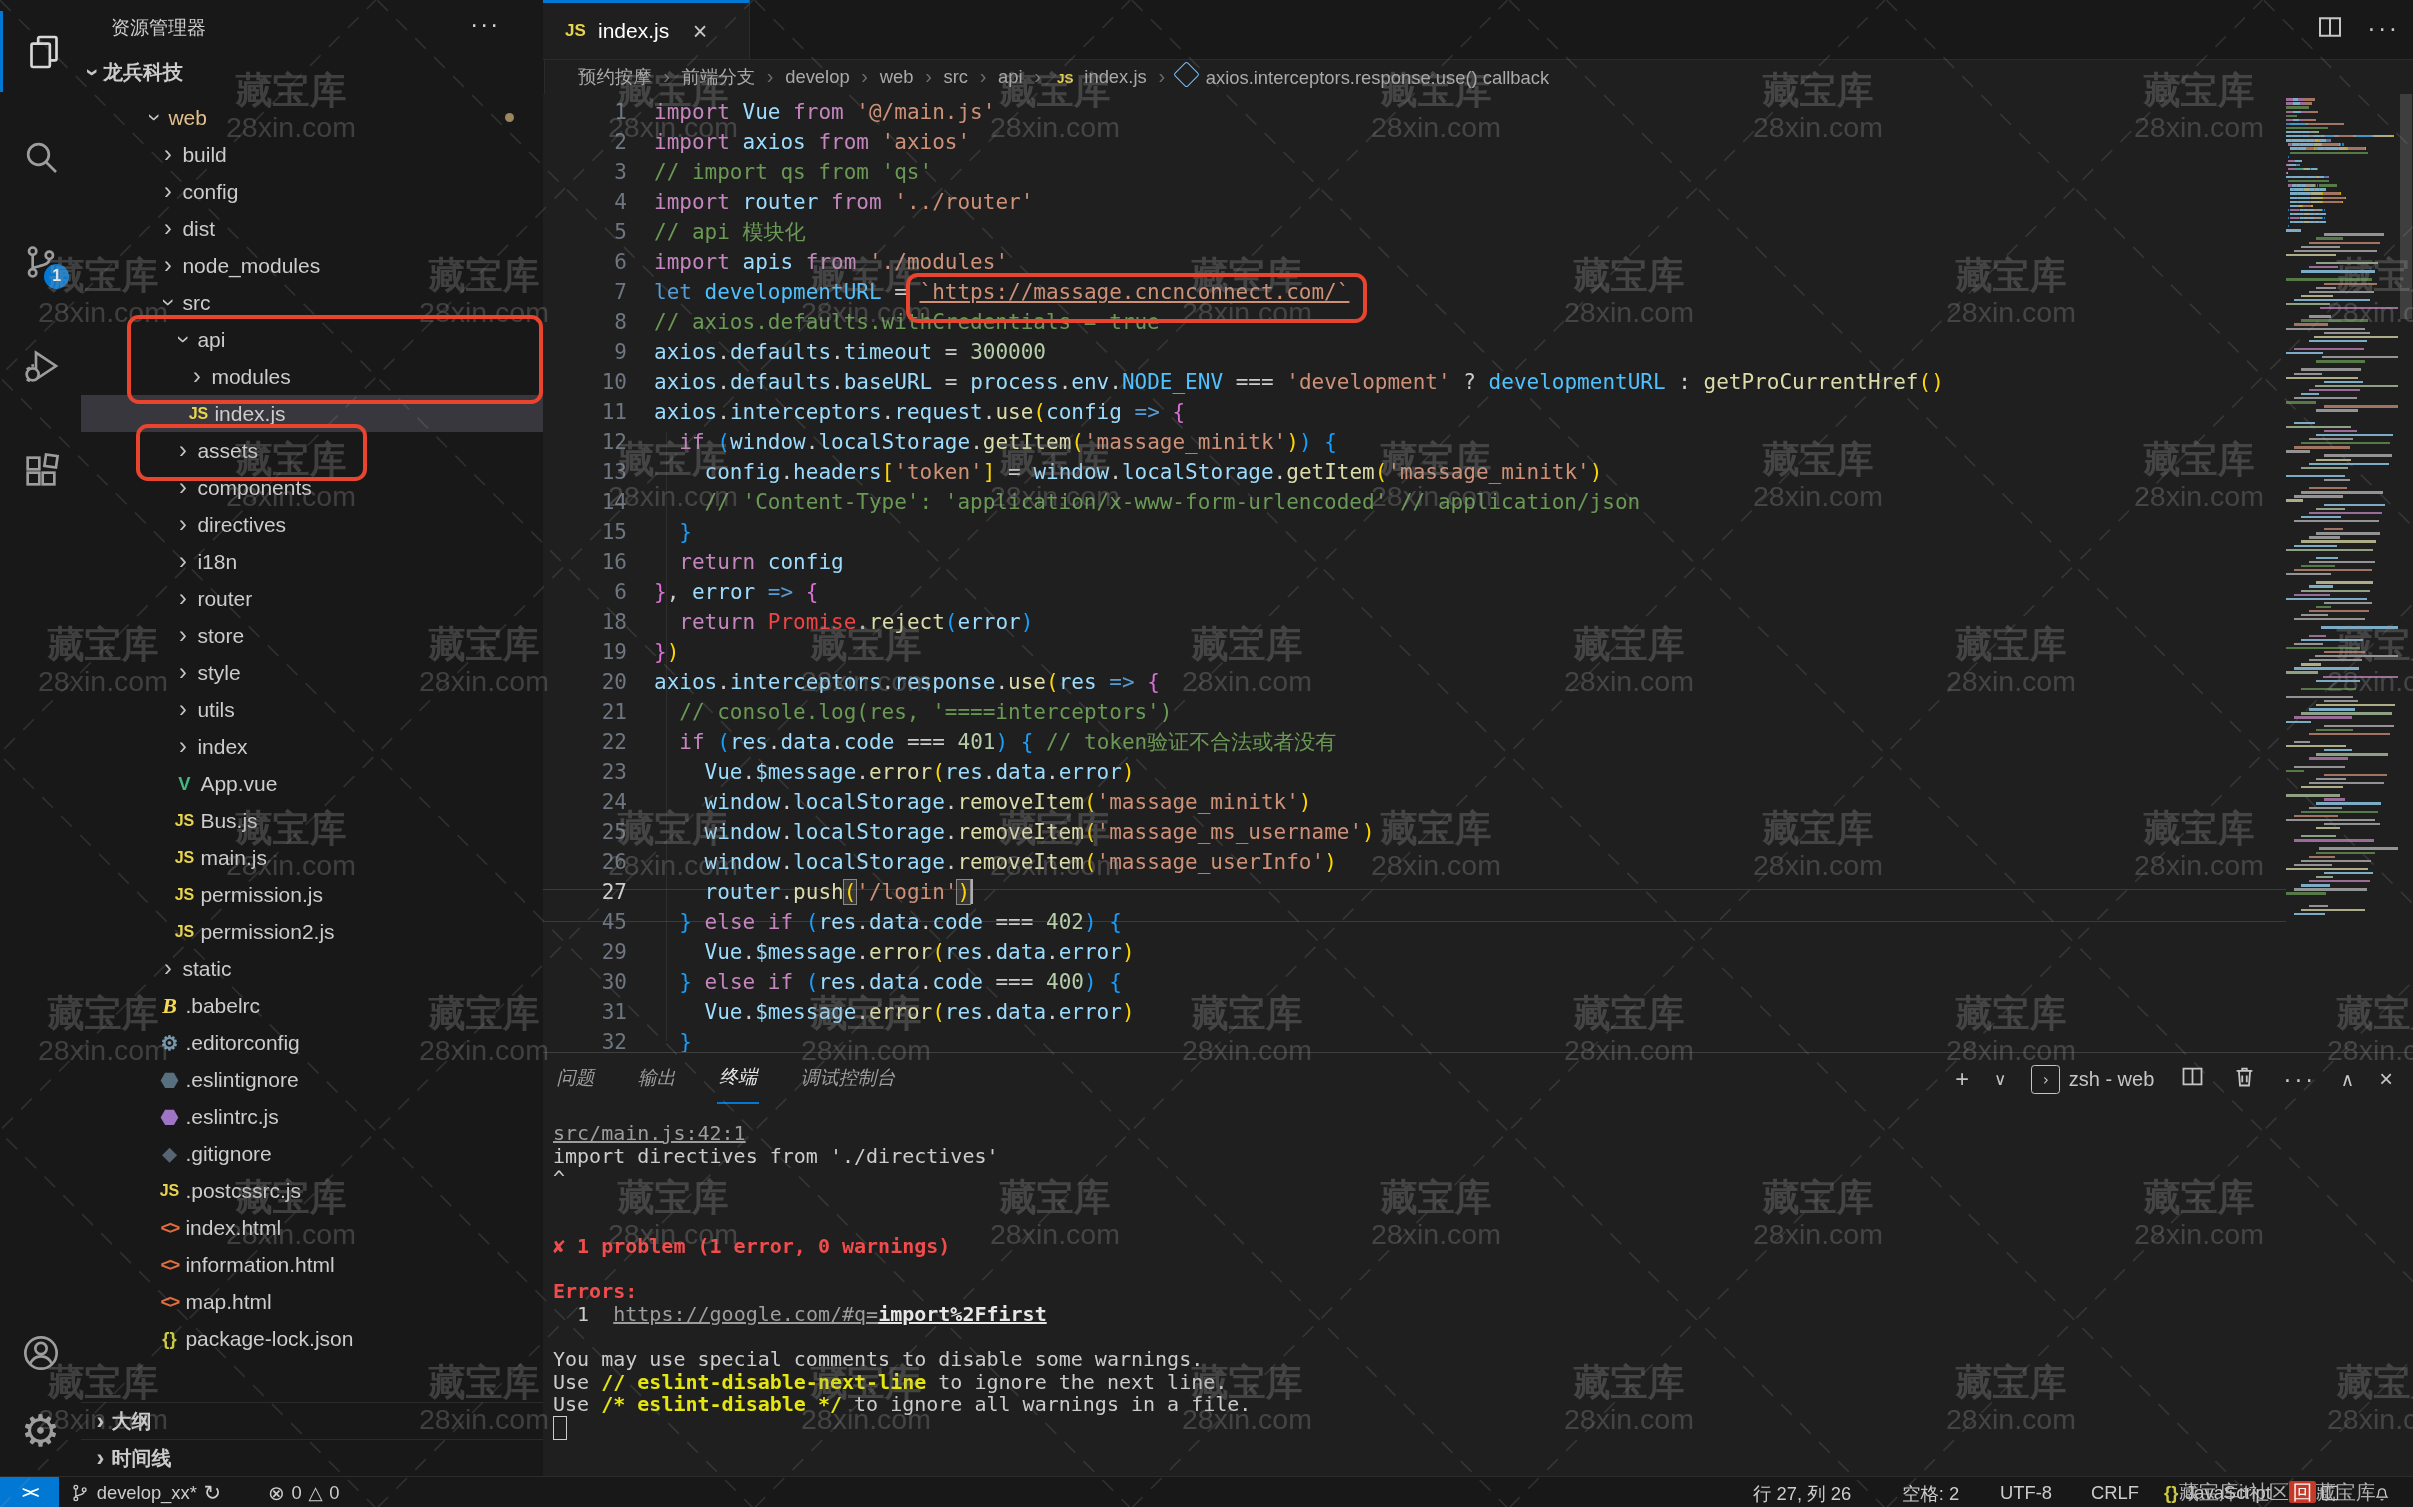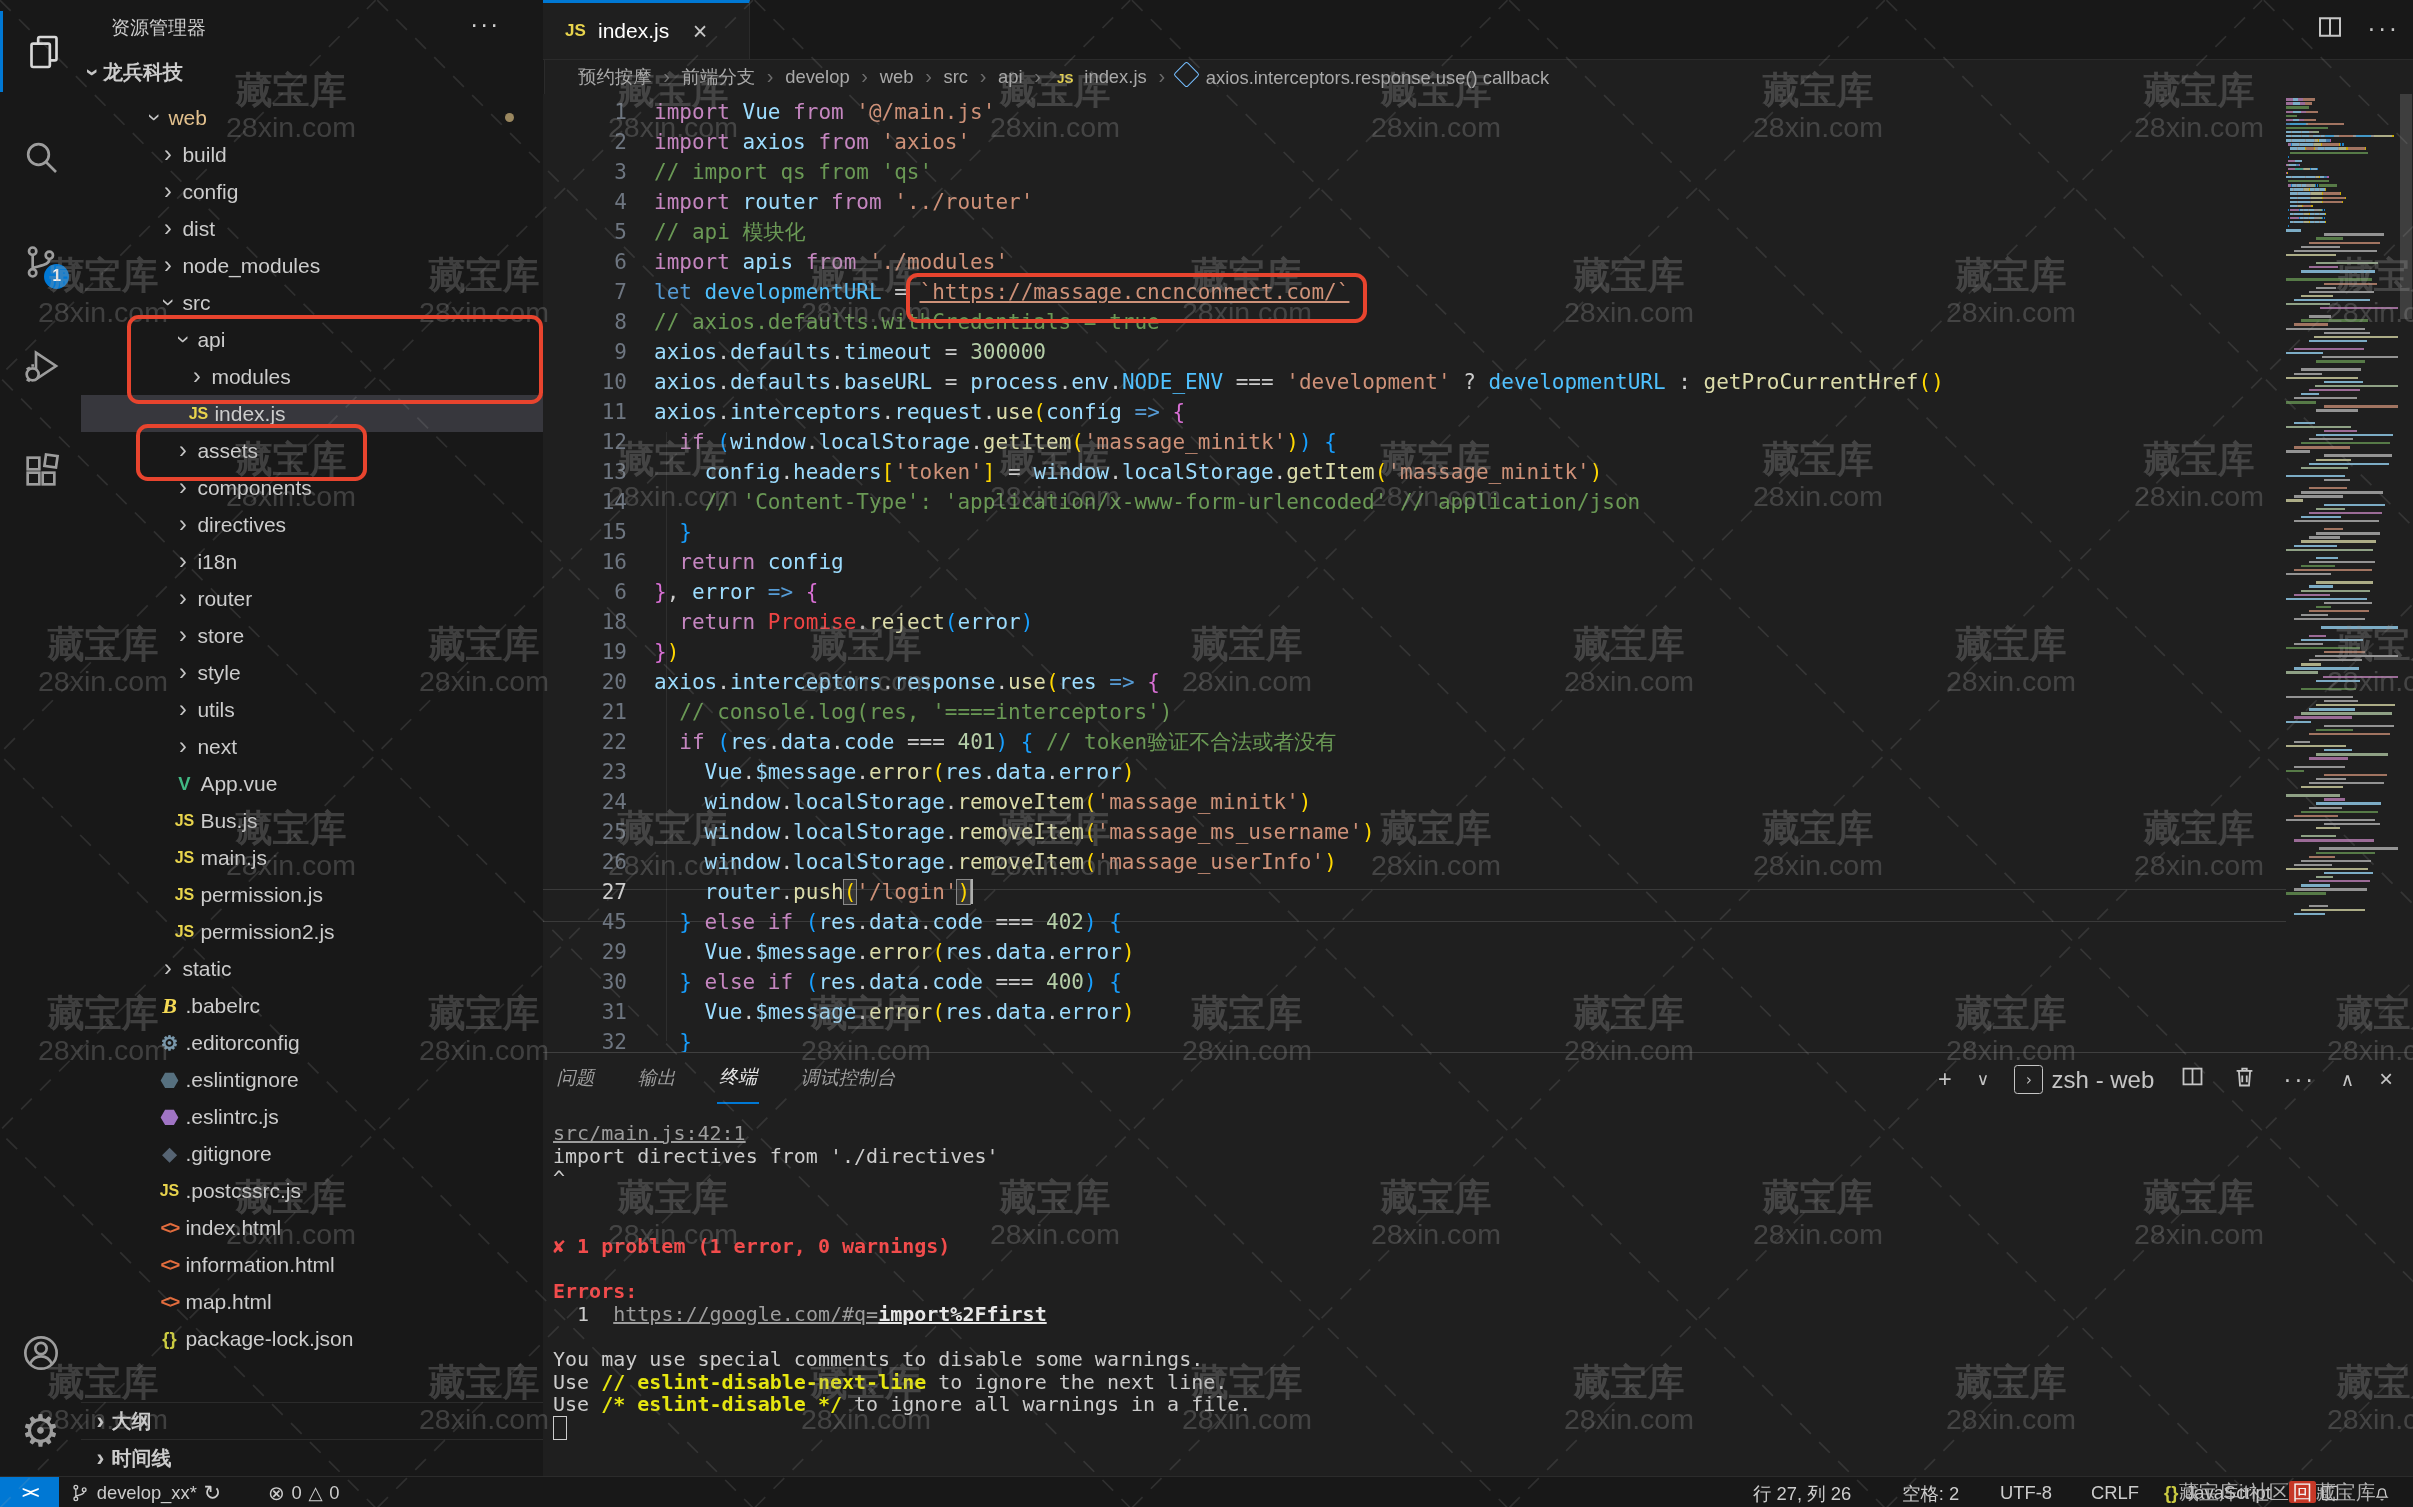--- a/index.html
+++ b/index.html
@@ -76,21 +76,21 @@
   #scrollthumb{position:absolute;left:1857px;top:0;width:11.7px;height:225px;background:rgba(121,121,121,.35);}
   
   #panel{position:absolute;left:543px;top:1052px;width:1870px;height:423px;background:#1f1f1f;border-top:0.8px solid #3f3f3f;}
   #paneltabs{position:absolute;left:11.7px;top:0;height:50px;display:flex;align-items:center;gap:40px;font-size:19px;color:#9d9d9d;}
   .ptab{padding:11.7px 1.7px;font-style:italic;}
   .ptab.active{color:#e7e7e7;border-bottom:2.5px solid #0078d4;}
   #panelctrl{position:absolute;right:20px;top:10px;display:flex;align-items:center;gap:25px;color:#c5c5c5;font-size:23.5px;}
   #panelctrl svg{width:27px;height:27px;stroke:currentColor;fill:none;stroke-width:1.6;}
   .term-ico{display:inline-flex;width:27px;height:27px;border:1.7px solid #c5c5c5;border-radius:3.4px;align-items:center;
             justify-content:center;font-size:15px;font-family:"DejaVu Sans Mono",monospace;}
-  .term-title{font-size:24px;}
+  .term-title{font-size:20px;}
   #termout{position:absolute;left:10px;top:69px;font-family:"DejaVu Sans Mono",monospace;font-size:20px;line-height:22.6px;white-space:pre;}
   .t-g{color:#cccccc}.t-e{color:#f14c4c;font-weight:bold}.t-y{color:#e5e510;font-weight:bold}
   .t-lg{color:#9d9d9d;text-decoration:underline}.t-lw{color:#e7e7e7;font-weight:bold;text-decoration:underline}
   .t-cur{display:inline-block;width:11.7px;height:22px;border:1.7px solid #cccccc;vertical-align:-3.4px;}
   
   #statusbar{position:absolute;left:0;top:1476px;width:2413px;height:32px;background:#181818;border-top:0.8px solid #2b2b2b;
              font-size:18.4px;color:#cccccc;}
   #sb-remote{position:absolute;left:0;top:0;width:59px;height:32px;background:#0078d4;color:#fff;display:flex;
              align-items:center;justify-content:center;font-weight:bold;font-size:17px;letter-spacing:-2.5px;}
   .sb-item{position:absolute;top:0;height:32px;display:flex;align-items:center;gap:6.7px;}
@@ -233,21 +233,21 @@
         <div class="row" style="padding-left: 91px;">
           <span class="chev">›</span>
           <span class="lbl">style</span>
         </div>
         <div class="row" style="padding-left: 91px;">
           <span class="chev">›</span>
           <span class="lbl">utils</span>
         </div>
         <div class="row" style="padding-left: 91px;">
           <span class="chev">›</span>
-          <span class="lbl">next</span>
+          <span class="lbl">index</span>
         </div>
         <div class="row" style="padding-left: 91px;">
           <span class="ficon fi-vue">V</span>
           <span class="lbl">App.vue</span>
         </div>
         <div class="row" style="padding-left: 91px;">
           <span class="ficon fi-js">JS</span>
           <span class="lbl">Bus.js</span>
         </div>
         <div class="row" style="padding-left: 91px;">

